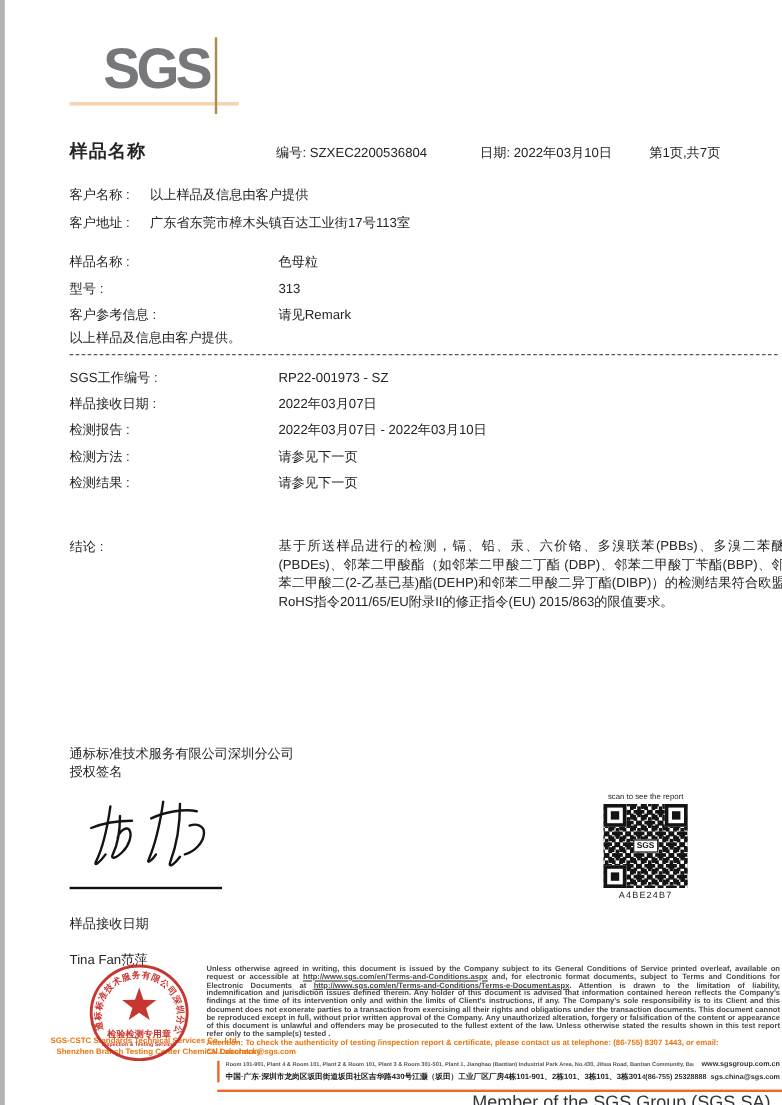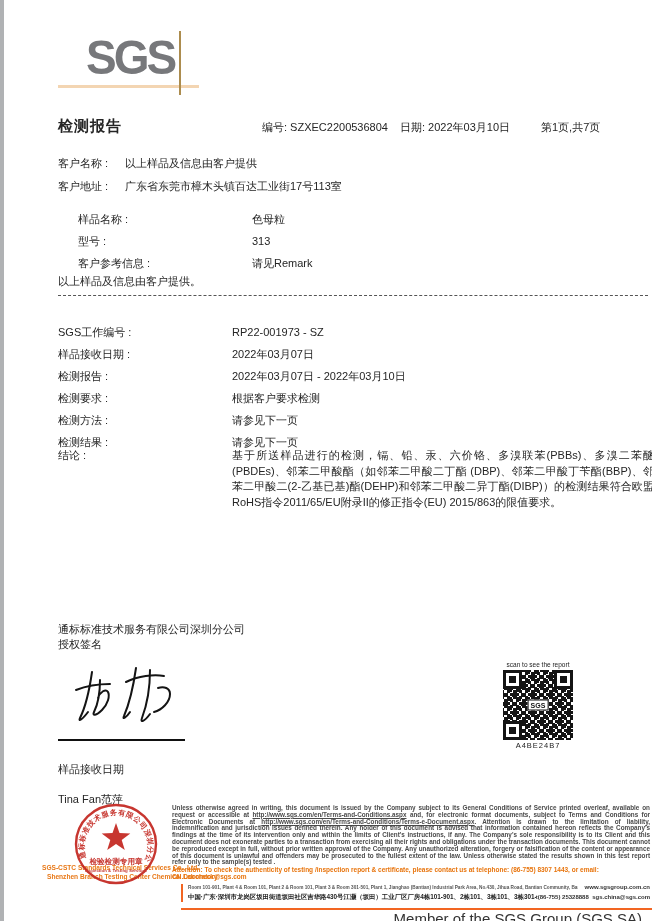--- a/index.html
+++ b/index.html
@@ -17,21 +17,21 @@
     position:absolute;left:86px;top:30px;
     font-size:46px;font-weight:bold;letter-spacing:-3px;color:#77787b;
     transform:scaleY(1.04);
   }
   .logo-hline{position:absolute;left:58px;top:85px;width:141px;height:3px;background:#f3d5b2;}
   .logo-vline{position:absolute;left:179px;top:31px;width:2px;height:64px;background:#ac8c4e;}
 
   
   .title-row{position:absolute;left:0;top:117px;width:652px;height:20px;}
   .doc-title{position:absolute;left:58px;top:0;font-size:15px;font-weight:bold;letter-spacing:1px;}
-  .hdr-no{position:absolute;left:230px;top:3px;margin-left:32px;}
+  .hdr-no{position:absolute;left:230px;top:3px;}
   .hdr-date{position:absolute;left:400px;top:3px;}
   .hdr-page{position:absolute;left:541px;top:3px;}
 
   
   .block{position:absolute;left:58px;right:6px;}
   .row{display:flex;align-items:flex-start;line-height:22px;}
   .row .lbl{flex:0 0 auto;}
   .cust .lbl{width:67px;}
   .wide .lbl{width:174px;}
   .cust .row{line-height:23px;}
@@ -99,71 +99,67 @@
 
 <div class="page-edge"></div>
 
 <div class="logo">
   <div class="logo-text">SGS</div>
   <div class="logo-hline"></div>
   <div class="logo-vline"></div>
 </div>
 
 <div class="title-row">
-  <span class="doc-title">检测报告</span>
+  <span class="doc-title">样品名称</span>
   <span class="hdr-no">编号: SZXEC2200536804</span>
   <span class="hdr-date">日期: 2022年03月10日</span>
   <span class="hdr-page">第1页,共7页</span>
 </div>
 
 <div class="block cust" style="top:152px;">
   <div class="row">
     <span class="lbl">客户名称 :</span>
     <span class="val">以上样品及信息由客户提供</span>
   </div>
   <div class="row">
     <span class="lbl">客户地址 :</span>
     <span class="val">广东省东莞市樟木头镇百达工业街17号113室</span>
   </div>
 </div>
 
-<div class="block wide" style="top:208px;margin-left:20px;">
+<div class="block wide" style="top:208px;">
   <div class="row">
     <span class="lbl">样品名称 :</span>
     <span class="val">色母粒</span>
   </div>
   <div class="row">
     <span class="lbl">型号 :</span>
     <span class="val">313</span>
   </div>
   <div class="row">
     <span class="lbl">客户参考信息 :</span>
     <span class="val">请见Remark</span>
   </div>
 </div>
 
 <div class="note">以上样品及信息由客户提供。</div>
 <div class="dashed"></div>
 
-<div class="block wide" style="top:321px;">
+<div class="block wide" style="top:304px;">
   <div class="row">
     <span class="lbl">SGS工作编号 :</span>
     <span class="val">RP22-001973 - SZ</span>
   </div>
   <div class="row">
     <span class="lbl">样品接收日期 :</span>
     <span class="val">2022年03月07日</span>
   </div>
   <div class="row">
     <span class="lbl">检测报告 :</span>
     <span class="val">2022年03月07日 - 2022年03月10日</span>
-  </div>
-  <div class="row">
-    <span class="lbl">检测要求 :</span>
-    <span class="val">根据客户要求检测</span>
   </div>
   <div class="row">
     <span class="lbl">检测方法 :</span>
     <span class="val">请参见下一页</span>
   </div>
   <div class="row">
     <span class="lbl">检测结果 :</span>
     <span class="val">请参见下一页</span>
   </div>
 </div>

